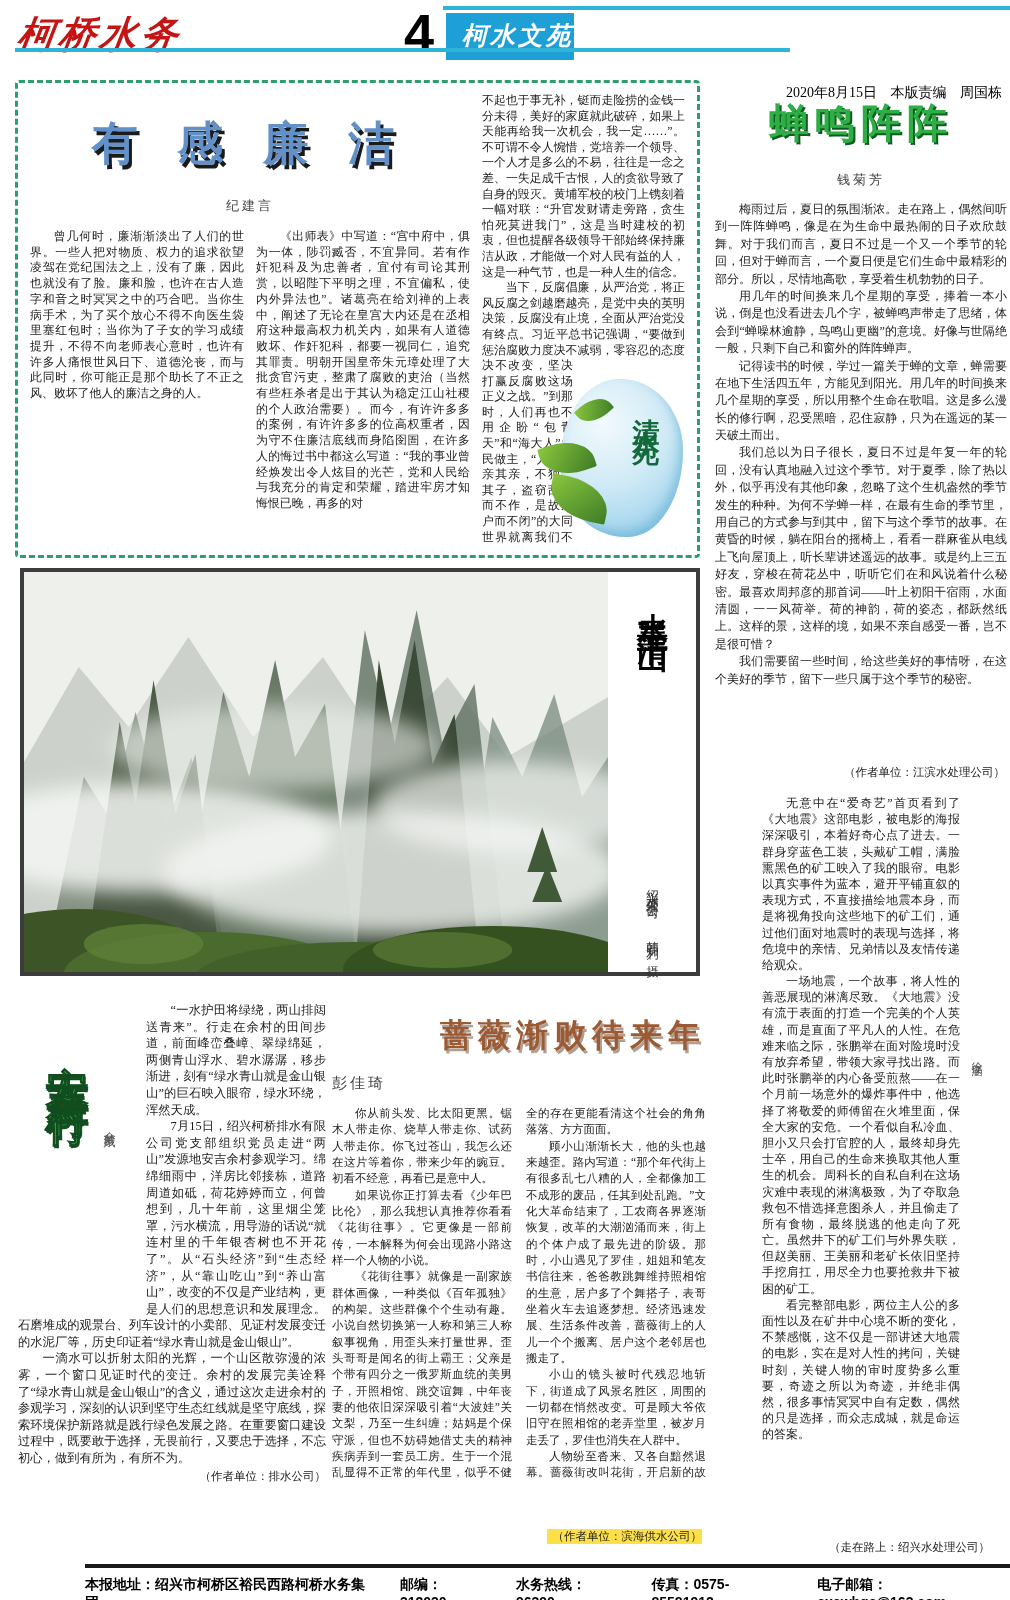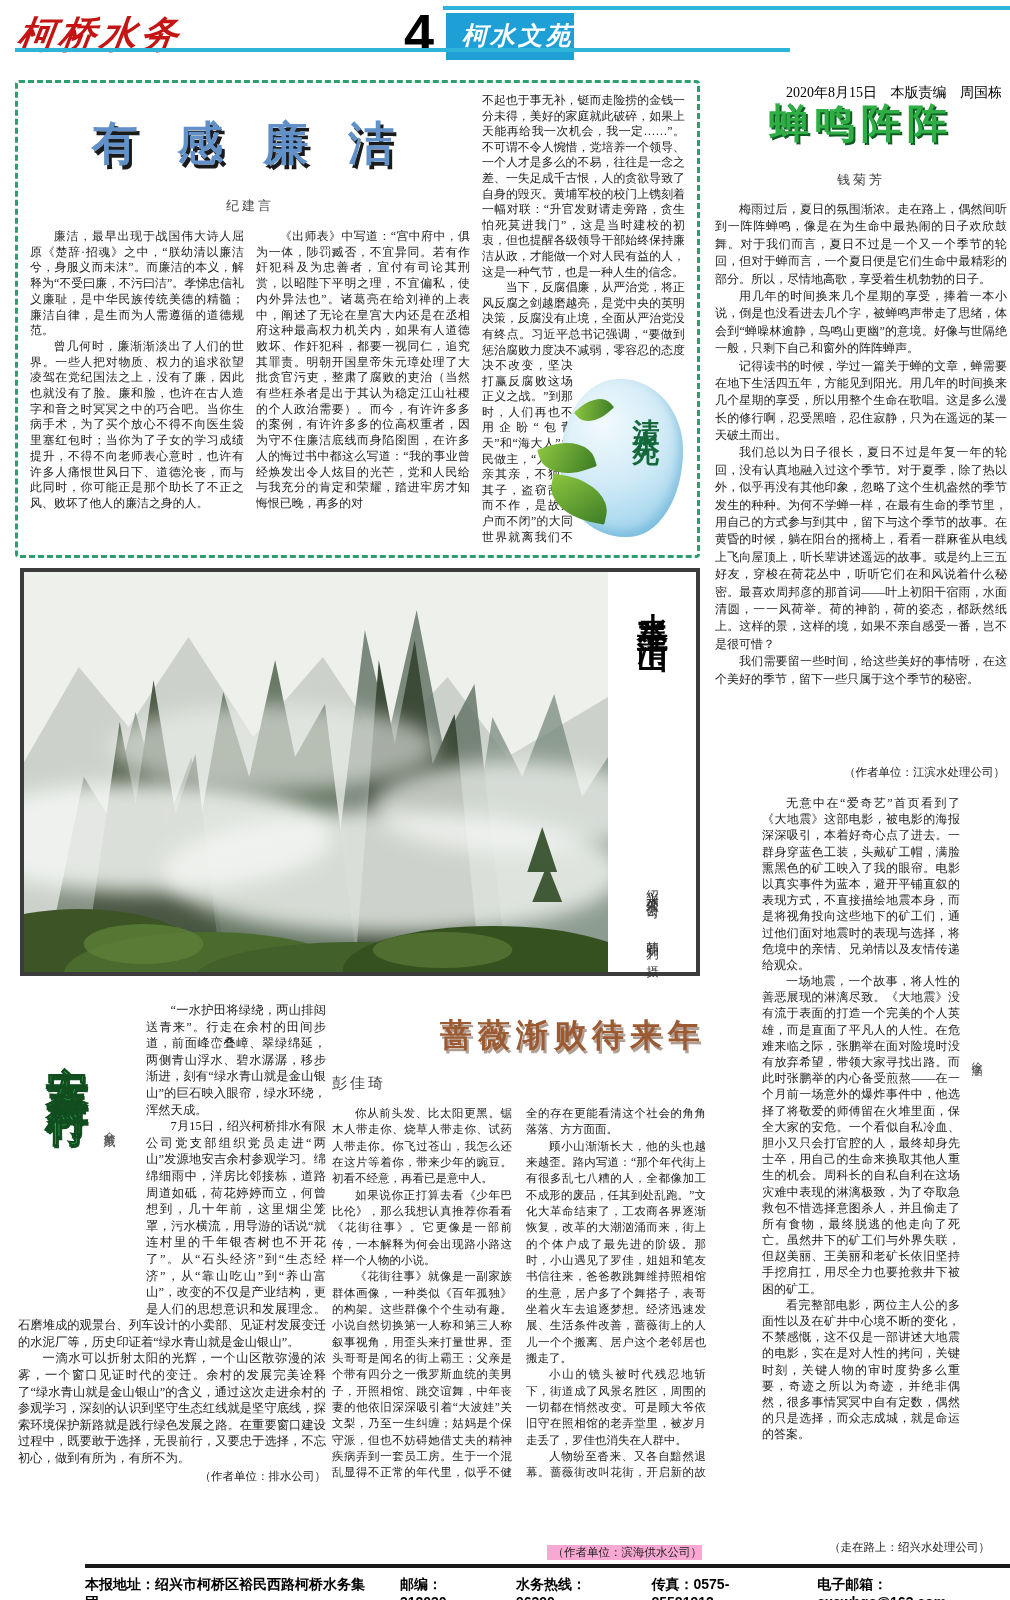--- a/index.html
+++ b/index.html
@@ -93,21 +93,21 @@
               -webkit-text-stroke:1px #114d1e;text-shadow:1px 2px 0 #114d1e;margin-top:30px;}
   .anji-author{font-size:12px;color:#555;margin-top:120px;letter-spacing:2px;}
   .anji .credit{margin-top:2px;}
 
   
   .qiangwei{position:absolute;left:332px;top:1012px;width:374px;height:548px;}
   .qw-title{text-align:right;font-size:32px;font-weight:bold;color:#9b5a32;
             letter-spacing:6px;text-shadow:2px 3px 0 rgba(82,40,14,.45);margin-top:2px;}
   .qw-author{text-align:left;font-size:15px;color:#444;margin:16px 0 12px 0;letter-spacing:3px;}
   .qw-cols{columns:2;column-gap:14px;font-size:11.5px;line-height:1.42;height:398px;overflow:hidden;}
-  .qw-credit{position:absolute;right:4px;bottom:0;background:#f9a8d4;padding-left:6px;}
+  .qw-credit{position:absolute;right:4px;bottom:16px;background:#fde047;padding-left:6px;}
 
   
   .footer{position:absolute;left:0;bottom:0;width:1010px;height:36px;}
   .footer-rule{position:absolute;left:85px;right:0;top:0;height:4px;background:#1a1a1a;}
   .footer-text{position:absolute;left:85px;right:0;top:12px;display:flex;justify-content:center;gap:30px;
                font-family:"Liberation Sans","DejaVu Sans",sans-serif;font-size:14px;font-weight:bold;color:#000;}
 </style>
 </head>
 <body>
 
@@ -125,21 +125,20 @@
       <span>周国栋</span>
     </div>
   </div>
 
   <div class="box1">
     <div class="box1-left">
       <div class="lj-title">有 感 廉 洁</div>
       <div class="lj-author">纪建言</div>
       <div class="lj-cols">
         <div class="lj-col">
-          <p class="bp">廉洁，最早出现于战国伟大诗人屈原《楚辞·招魂》之中，“朕幼清以廉洁兮，身服义而未沫”。而廉洁的本义，解释为“不受曰廉，不污曰洁”。孝悌忠信礼义廉耻，是中华民族传统美德的精髓；廉洁自律，是生而为人需遵循的道德规范。</p>
           <p class="bp">曾几何时，廉渐渐淡出了人们的世界。一些人把对物质、权力的追求欲望凌驾在党纪国法之上，没有了廉，因此也就没有了脸。廉和脸，也许在古人造字和音之时冥冥之中的巧合吧。当你生病手术，为了买个放心不得不向医生袋里塞红包时；当你为了子女的学习成绩提升，不得不向老师表心意时，也许有许多人痛恨世风日下、道德沦丧，而与此同时，你可能正是那个助长了不正之风、败坏了他人的廉洁之身的人。</p>
         </div>
         <div class="lj-col">
           <p class="bp">《出师表》中写道：“宫中府中，俱为一体，陟罚臧否，不宜异同。若有作奸犯科及为忠善者，宜付有司论其刑赏，以昭陛下平明之理，不宜偏私，使内外异法也”。诸葛亮在给刘禅的上表中，阐述了无论在皇宫大内还是在丞相府这种最高权力机关内，如果有人道德败坏、作奸犯科，都要一视同仁，追究其罪责。明朝开国皇帝朱元璋处理了大批贪官污吏，整肃了腐败的吏治（当然有些枉杀者是出于其认为稳定江山社稷的个人政治需要）。而今，有许许多多的案例，有许许多多的位高权重者，因为守不住廉洁底线而身陷囹圄，在许多人的悔过书中都这么写道：“我的事业曾经焕发出令人炫目的光芒，党和人民给与我充分的肯定和荣耀，踏进牢房才知悔恨已晚，再多的对</p>
         </div>
       </div>
     </div>
     <div class="box1-right">
       <div class="emblem-float">
         <div class="emblem">

